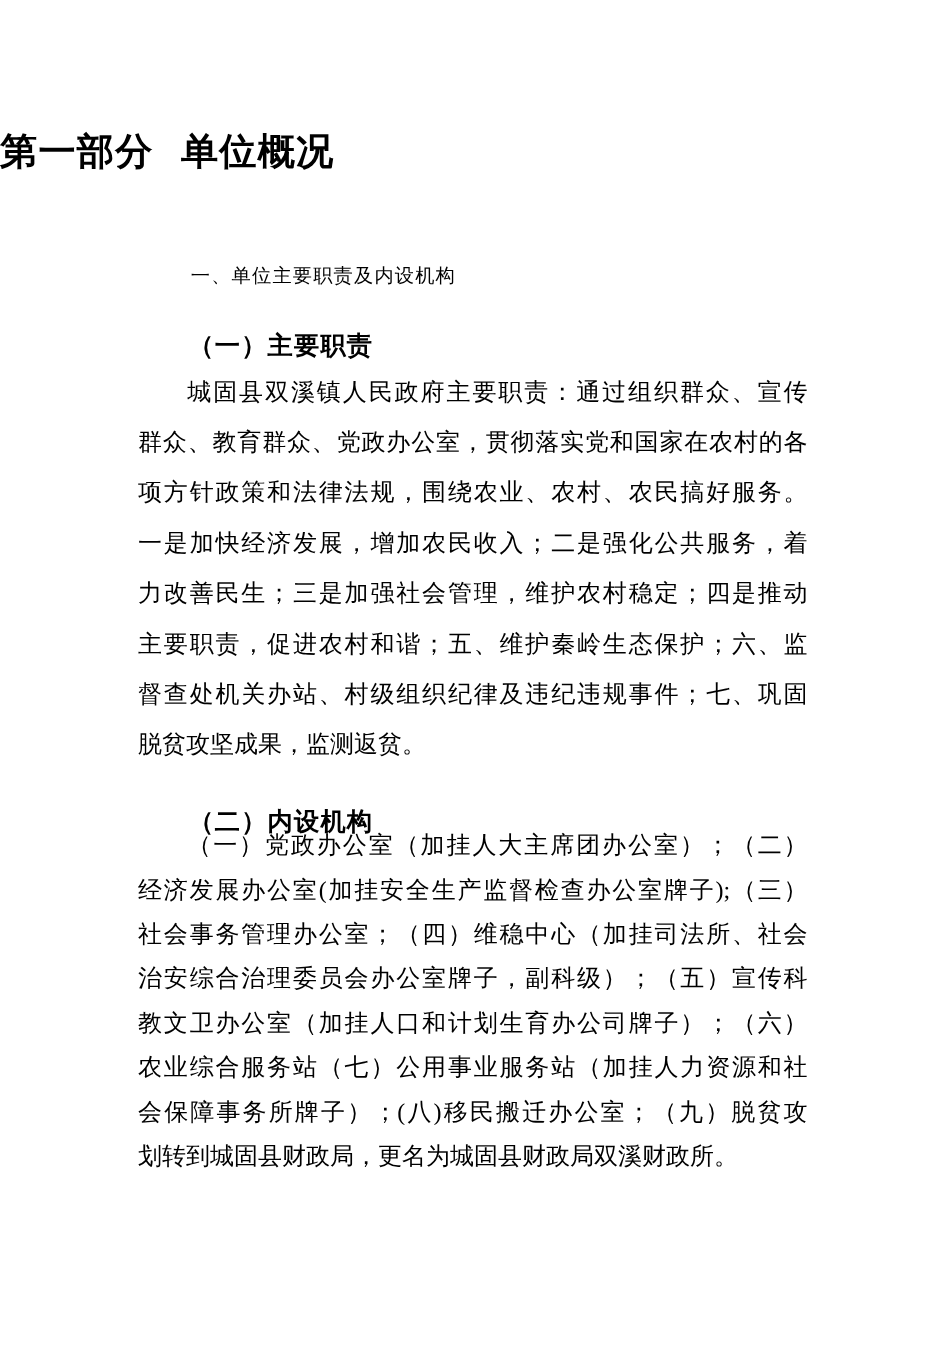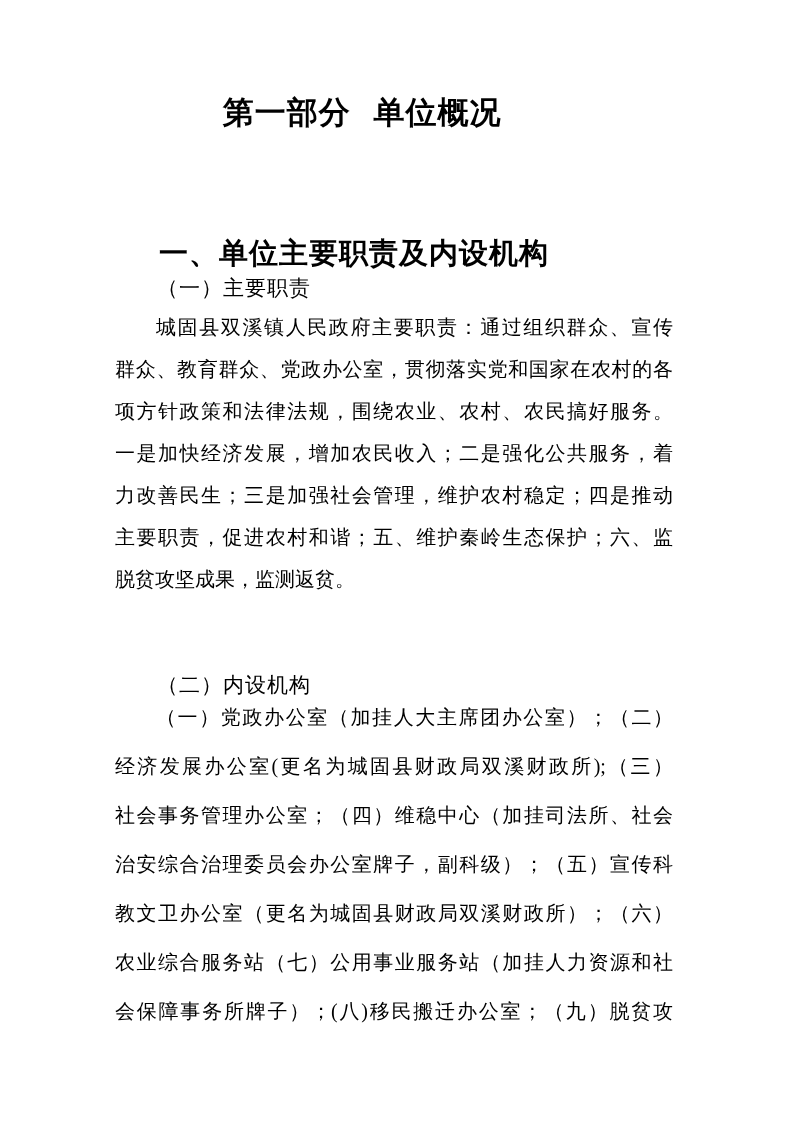--- a/index.html
+++ b/index.html
@@ -11,50 +11,50 @@
     position: relative;
     width: 792px;
     height: 1121px;
     background: #ffffff;
     color: #000000;
     font-family: "Liberation Serif", serif;
     overflow: hidden;
   }
   .doc-title {
     position: absolute;
-    top: 88px;
+    top: 102px;
     left: 0;
     width: 724px;
     height: 50px;
     line-height: 50px;
-    text-align: center;
+    text-align: left;
     font-size: 31px;
     font-weight: bold;
     word-spacing: 14px;
     letter-spacing: 1px;
     font-family: "Liberation Serif", serif;
   }
   .section-heading {
     position: absolute;
-    top: 238px;
+    top: 216px;
     left: 159px;
     height: 30px;
     line-height: 30px;
-    font-size: 29px;
-    font-weight: bold;
+    font-size: 16px;
+    font-weight: normal;
     letter-spacing: 1px;
     font-family: "Liberation Sans", sans-serif;
   }
   .subsection-heading {
     position: absolute;
     left: 157px;
     height: 30px;
     line-height: 30px;
     font-size: 21px;
-    font-weight: normal;
+    font-weight: bold;
     letter-spacing: 1px;
     font-family: "Liberation Serif", serif;
   }
   .sub1 { top: 273px; }
   .sub2 { top: 670px; }
   .para {
     position: absolute;
     left: 115px;
     width: 558px;
     font-size: 20px;
@@ -66,21 +66,20 @@
     height: 42px;
     line-height: 42px;
     text-align: justify;
     text-align-last: justify;
     overflow: hidden;
     white-space: nowrap;
   }
   .para2 .line {
     height: 37px;
     line-height: 37px;
-    margin-top: 12px;
   }
   .line.indent { text-indent: 41px; }
   .line.last {
     text-align: right;
     text-align-last: left;
   }
 </style>
 </head>
 <body>
 
@@ -92,28 +91,30 @@
 
   <div class="subsection-heading sub1">（一）主要职责</div>
 
   <div class="para para1">
     <div class="line indent">城固县双溪镇人民政府主要职责：通过组织群众、宣传</div>
     <div class="line">群众、教育群众、党政办公室，贯彻落实党和国家在农村的各</div>
     <div class="line">项方针政策和法律法规，围绕农业、农村、农民搞好服务。</div>
     <div class="line">一是加快经济发展，增加农民收入；二是强化公共服务，着</div>
     <div class="line">力改善民生；三是加强社会管理，维护农村稳定；四是推动</div>
     <div class="line">主要职责，促进农村和谐；五、维护秦岭生态保护；六、监</div>
+    <div class="line">督查处机关办站、村级组织纪律及违纪违规事件；七、巩固</div>
     <div class="line last">脱贫攻坚成果，监测返贫。</div>
   </div>
 
   <div class="subsection-heading sub2">（二）内设机构</div>
 
   <div class="para para2">
     <div class="line indent">（一）党政办公室（加挂人大主席团办公室）；（二）</div>
-    <div class="line">经济发展办公室(更名为城固县财政局双溪财政所);（三）</div>
+    <div class="line">经济发展办公室(加挂安全生产监督检查办公室牌子);（三）</div>
     <div class="line">社会事务管理办公室；（四）维稳中心（加挂司法所、社会</div>
     <div class="line">治安综合治理委员会办公室牌子，副科级）；（五）宣传科</div>
-    <div class="line">教文卫办公室（更名为城固县财政局双溪财政所）；（六）</div>
+    <div class="line">教文卫办公室（加挂人口和计划生育办公司牌子）；（六）</div>
     <div class="line">农业综合服务站（七）公用事业服务站（加挂人力资源和社</div>
     <div class="line">会保障事务所牌子）；(八)移民搬迁办公室；（九）脱贫攻</div>
+    <div class="line last">划转到城固县财政局，更名为城固县财政局双溪财政所。</div>
   </div>
 
 </div>
 
 </body></html>

